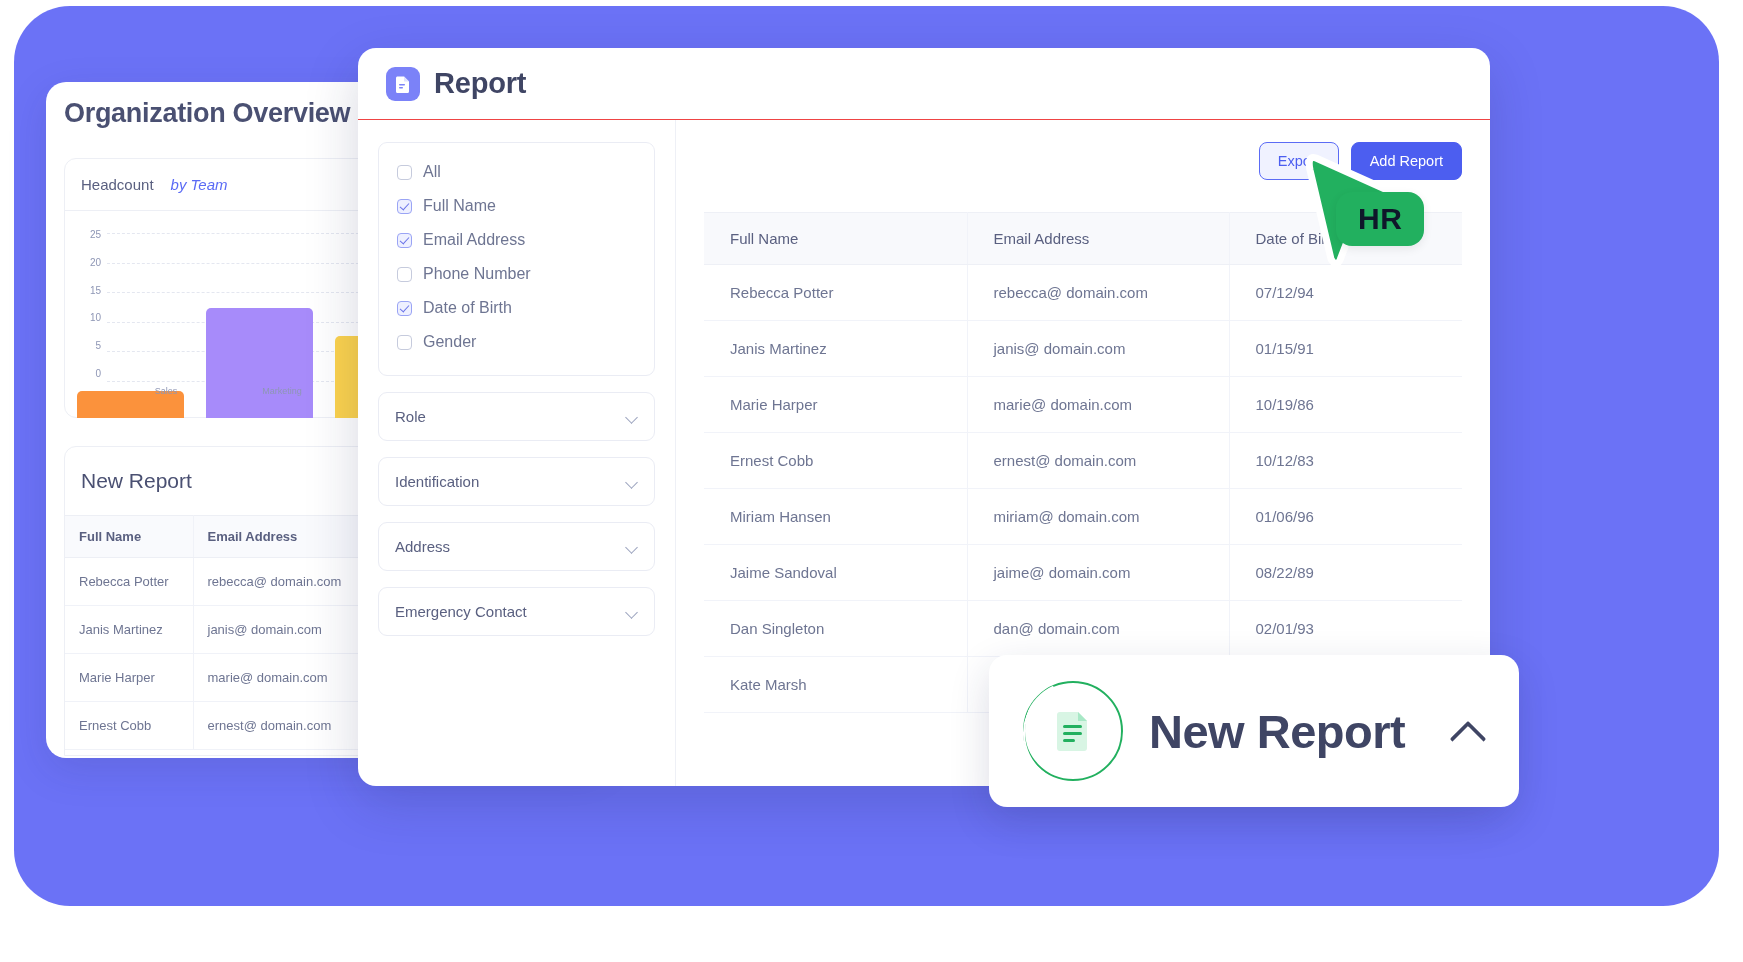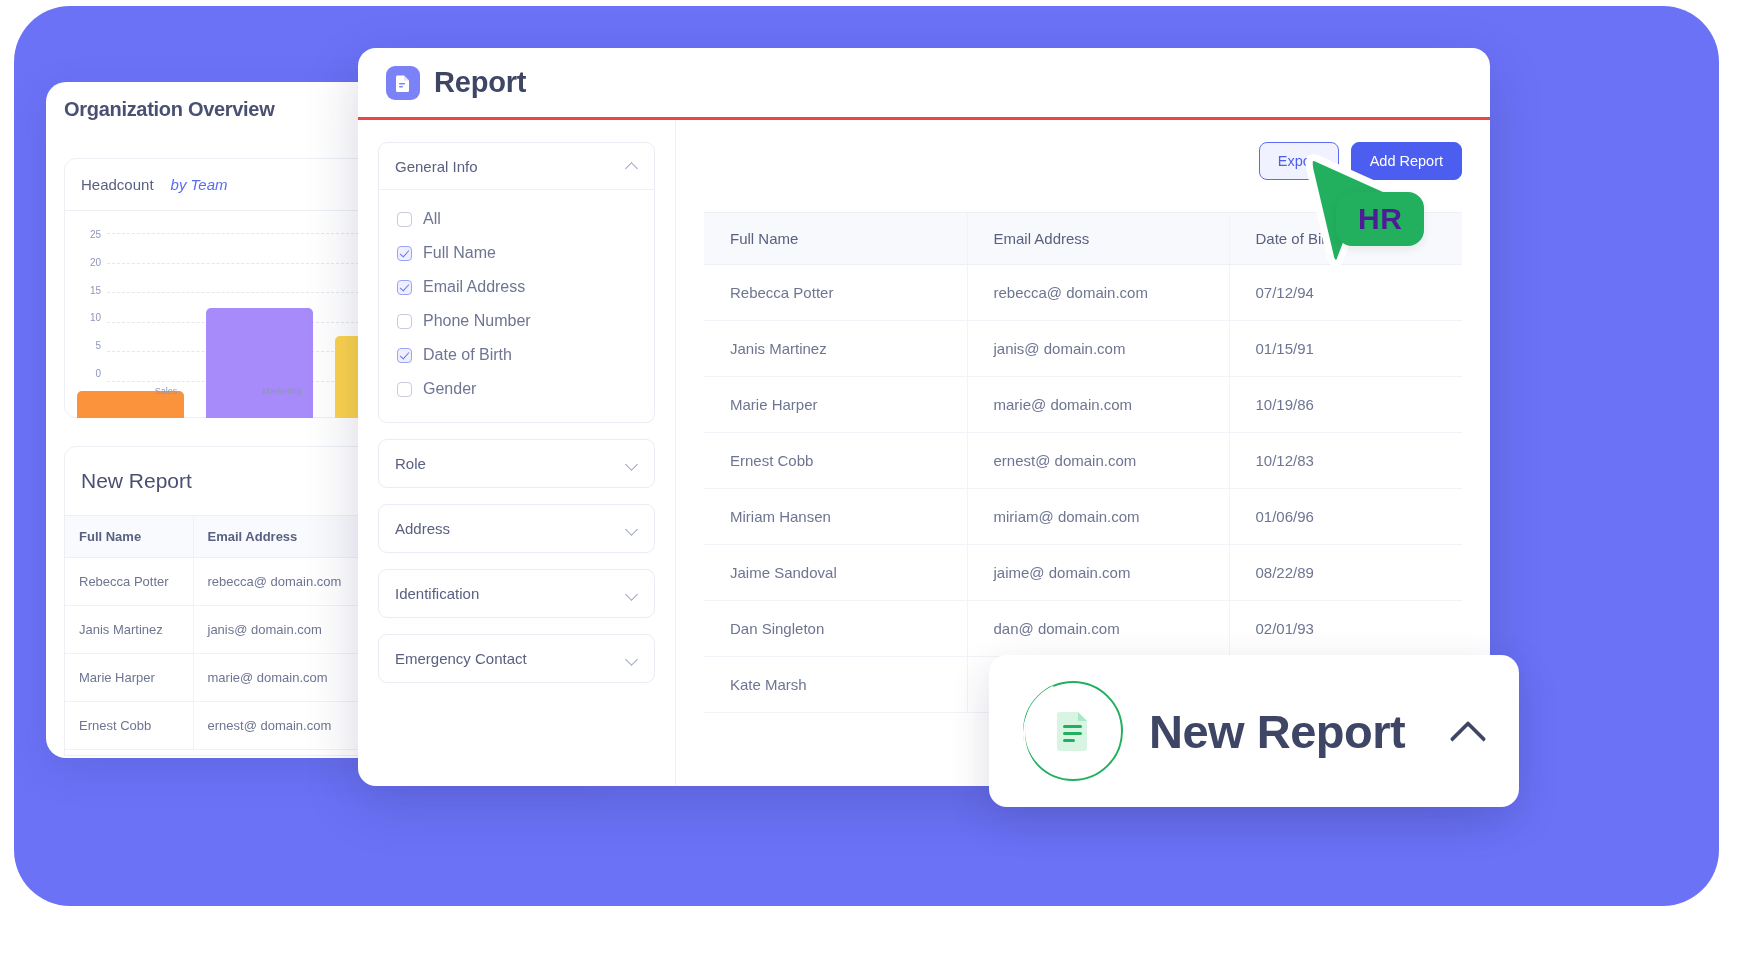--- a/index.html
+++ b/index.html
@@ -25,21 +25,21 @@
     position: absolute;
     left: 46px; top: 82px;
     width: 560px; height: 676px;
     background: #ffffff;
     border-radius: 20px;
     box-shadow: 0 12px 40px rgba(35,40,90,0.13);
     overflow: hidden;
   }
   .org-title {
     position: absolute; left: 64px; top: 98px;
-    font-size: 20px; font-weight: 700; color: #4a5072;
+    font-size: 27px; font-weight: 700; color: #4a5072;
     letter-spacing: -0.3px;
     white-space: nowrap;
   }
 
   .chart-card {
     position: absolute; left: 64px; top: 158px;
     width: 520px; height: 260px;
     border: 1px solid #edeff5;
     border-radius: 12px;
     background: #fff;
@@ -105,21 +105,21 @@
     left: 358px; top: 48px;
     width: 1132px; height: 738px;
     background: #ffffff;
     border-radius: 18px;
     box-shadow: 0 18px 54px rgba(30,35,85,0.18);
     overflow: hidden;
   }
   .modal-head {
     height: 72px; display: flex; align-items: center;
     padding: 0 28px; gap: 14px;
-    border-bottom: 3px solid #ef4444;
+    border-bottom: 1px solid #ef4444;
   }
   .doc-badge {
     width: 34px; height: 34px; border-radius: 9px;
     background: #7b82f8; display: flex; align-items: center; justify-content: center;
     flex: none;
   }
   .modal-title { font-size: 29px; font-weight: 600; color: #3f4564; letter-spacing: -0.2px; }
 
   .modal-body { display: flex; height: 666px; }
   .left-pane {
@@ -182,21 +182,21 @@
   }
   .big-table th:not(:last-child), .big-table td:not(:last-child) { border-right: 1px solid #f1f3f9; }
   .col-a { width: 263px; }
   .col-b { width: 262px; }
 
   
   .cursor-grp { position: absolute; left: 1278px; top: 150px; width: 220px; height: 130px; }
   .hr-badge {
     position: absolute; left: 58px; top: 42px;
     background: #22b05f; border-radius: 16px;
-    padding: 10px 22px; color: #4c1d95; font-size: 30px; font-weight: 700;
+    padding: 10px 22px; color: #0f172a; font-size: 30px; font-weight: 700;
     letter-spacing: 0.5px;
     box-shadow: 0 3px 10px rgba(0,0,0,0.08);
   }
 
   
   .newreport-pill {
     position: absolute; left: 989px; top: 655px;
     width: 530px; height: 152px;
     background: #fff; border-radius: 18px;
     box-shadow: 0 14px 40px rgba(30,35,85,0.16);
@@ -315,24 +315,20 @@
           <rect x="6" y="10" width="6" height="1.4" rx="0.7" fill="#7b82f8"></rect>
           <rect x="6" y="13" width="4" height="1.4" rx="0.7" fill="#7b82f8"></rect>
         </svg>
       </span>
       <span class="modal-title">Report</span>
     </div>
 
     <div class="modal-body">
       <div class="left-pane">
           <div class="section-card">
-            <div class="section-head open">
-              <span>General Info</span>
-              <span class="chev up"></span>
-            </div>
             <div class="opts">
               <div class="opt">
                 <span class="cbx"></span>
                 <span>All</span>
               </div>
               <div class="opt">
                 <span class="cbx on"></span>
                 <span>Full Name</span>
               </div>
               <div class="opt">
@@ -354,27 +350,27 @@
             </div>
           </div>
           <div class="section-card">
             <div class="section-head">
               <span>Role</span>
               <span class="chev"></span>
             </div>
           </div>
           <div class="section-card">
             <div class="section-head">
-              <span>Address</span>
+              <span>Identification</span>
               <span class="chev"></span>
             </div>
           </div>
           <div class="section-card">
             <div class="section-head">
-              <span>Identification</span>
+              <span>Address</span>
               <span class="chev"></span>
             </div>
           </div>
           <div class="section-card">
             <div class="section-head">
               <span>Emergency Contact</span>
               <span class="chev"></span>
             </div>
           </div>
         </div>

